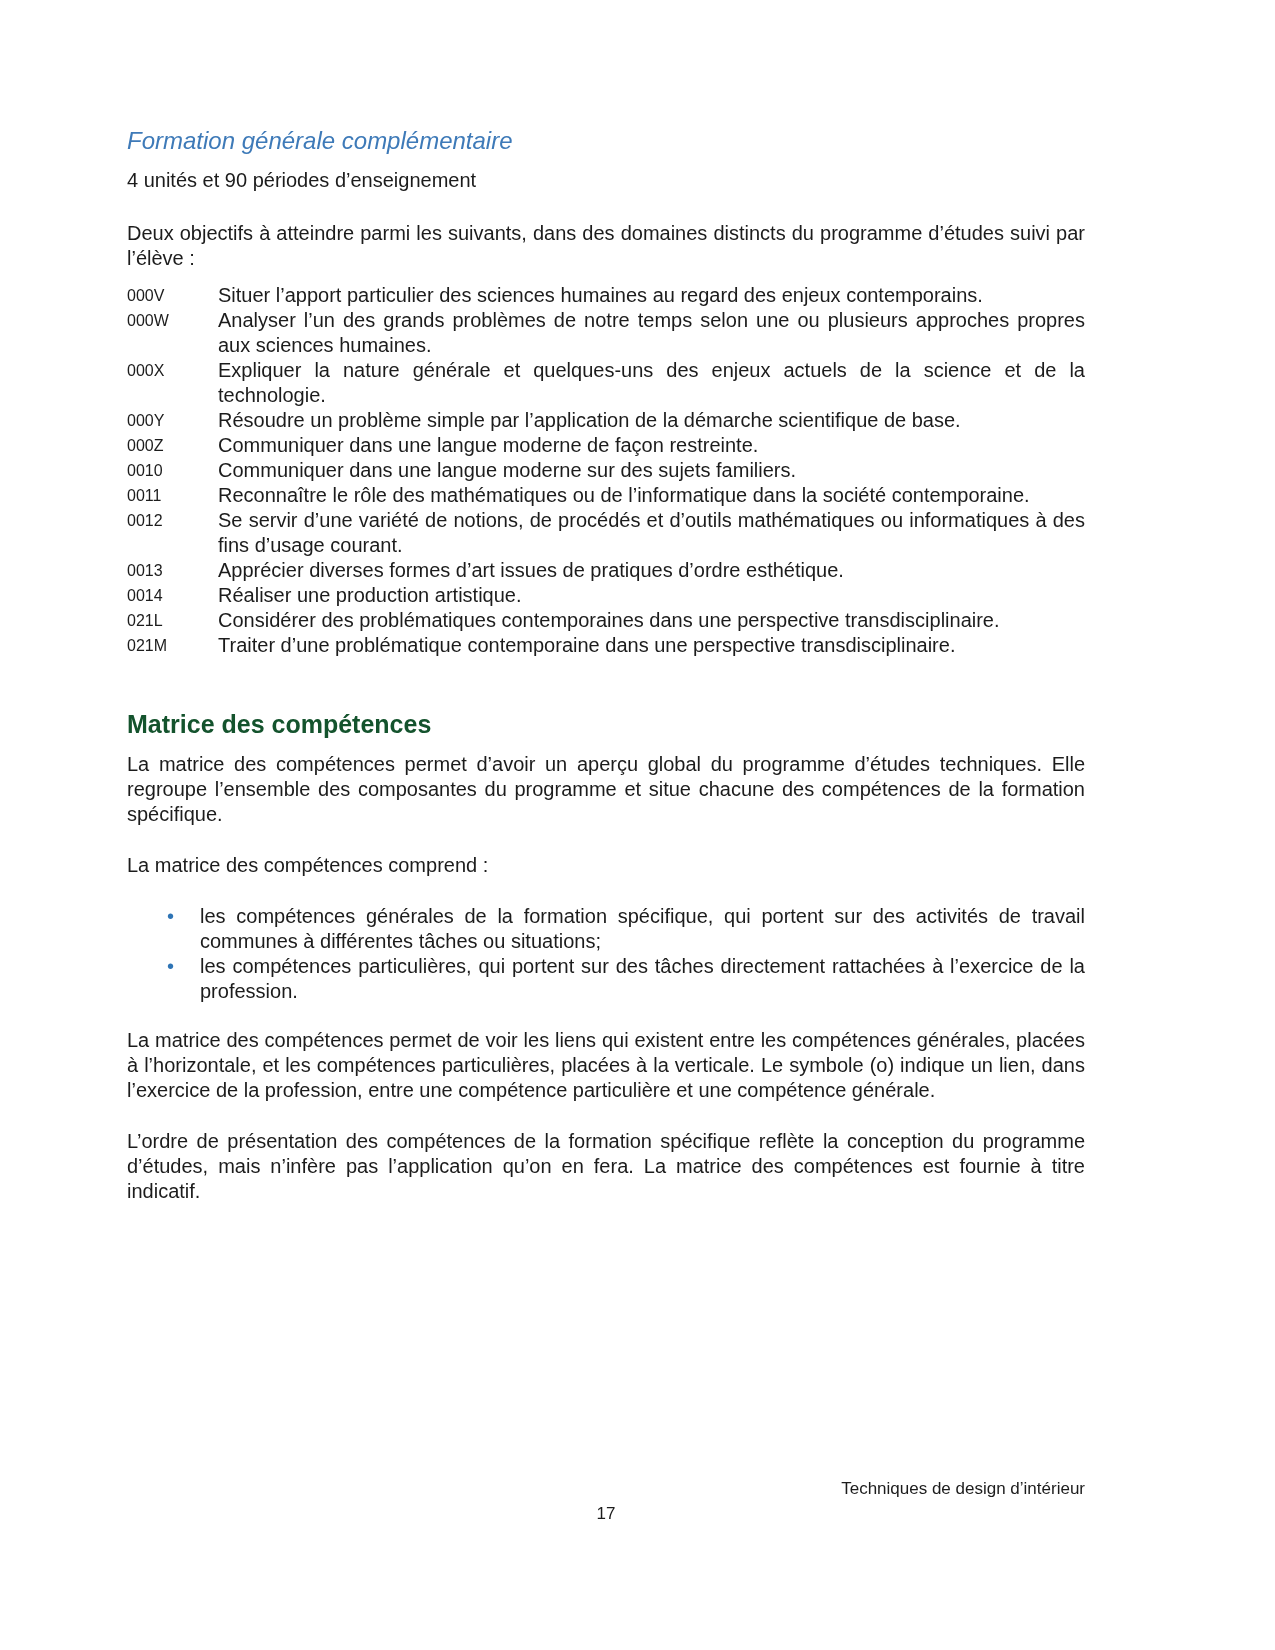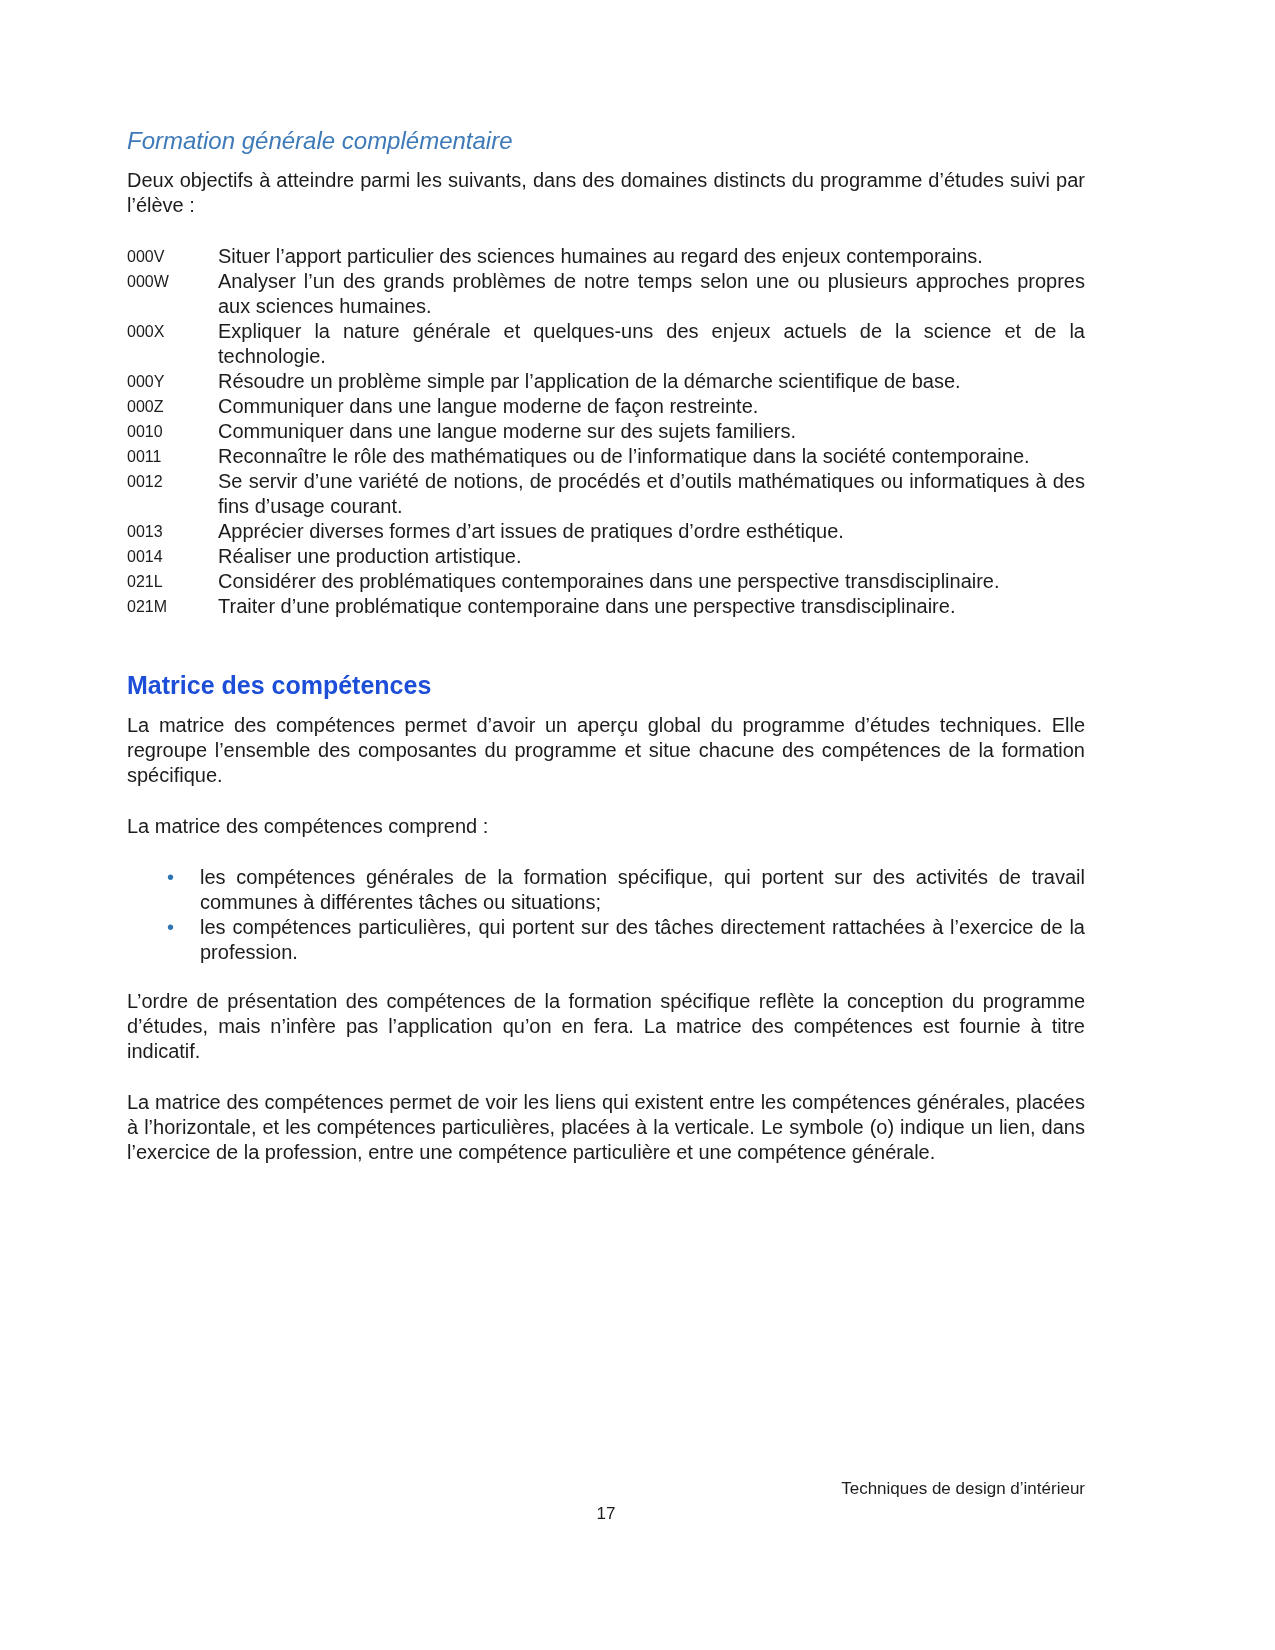--- a/index.html
+++ b/index.html
@@ -29,21 +29,21 @@
     color: #3e7ab8;
     margin-bottom: 12px;
   }
   .subheading {
     font-size: 20px;
     line-height: 25px;
     margin-bottom: 28px;
   }
   .intro {
     text-align: justify;
-    margin-bottom: 26px;
+    margin-bottom: 12px;
   }
   .objectives {
     margin-bottom: 50px;
   }
   .objective-row {
     display: flex;
     align-items: flex-start;
   }
   .objective-code {
     flex: 0 0 91px;
@@ -53,21 +53,21 @@
   .objective-text {
     flex: 1;
     font-size: 20px;
     line-height: 25px;
     text-align: justify;
   }
   .heading-bold {
     font-size: 25px;
     line-height: 32px;
     font-weight: bold;
-    color: #1d4ed8;
+    color: #14532d;
     margin-bottom: 12px;
   }
   .para {
     text-align: justify;
     margin-bottom: 26px;
   }
   .lead-in {
     margin-bottom: 26px;
   }
   ul.bullets {
@@ -108,20 +108,21 @@
     color: #1c1c1c;
   }
 </style>
 </head>
 <body>
 
 <div class="page">
 
   <div class="heading-italic">Formation générale complémentaire</div>
 
+  <div class="subheading body-text">4 unités et 90 périodes d’enseignement</div>
 
   <p class="intro body-text">Deux objectifs à atteindre parmi les suivants, dans des domaines distincts du programme d’études suivi par l’élève :</p>
 
   <div class="objectives">
     <div class="objective-row">
       <span class="objective-code">000V</span>
       <span class="objective-text">Situer l’apport particulier des sciences humaines au regard des enjeux contemporains.</span>
     </div>
     <div class="objective-row">
       <span class="objective-code">000W</span>
@@ -179,22 +180,22 @@
     <li>
       <span class="bullet-dot">•</span>
       <span>les compétences générales de la formation spécifique, qui portent sur des activités de travail communes à différentes tâches ou situations;</span>
     </li>
     <li>
       <span class="bullet-dot">•</span>
       <span>les compétences particulières, qui portent sur des tâches directement rattachées à l’exercice de la profession.</span>
     </li>
   </ul>
 
+  <p class="para body-text">La matrice des compétences permet de voir les liens qui existent entre les compétences générales, placées à l’horizontale, et les compétences particulières, placées à la verticale. Le symbole (o) indique un lien, dans l’exercice de la profession, entre une compétence particulière et une compétence générale.</p>
+
   <p class="para body-text">L’ordre de présentation des compétences de la formation spécifique reflète la conception du programme d’études, mais n’infère pas l’application qu’on en fera. La matrice des compétences est fournie à titre indicatif.</p>
-
-  <p class="para body-text">La matrice des compétences permet de voir les liens qui existent entre les compétences générales, placées à l’horizontale, et les compétences particulières, placées à la verticale. Le symbole (o) indique un lien, dans l’exercice de la profession, entre une compétence particulière et une compétence générale.</p>
 
   <div class="footer">
     <div class="footer-doc-title">Techniques de design d’intérieur</div>
     <div class="footer-page-number">17</div>
   </div>
 
 </div>
 
 </body></html>

